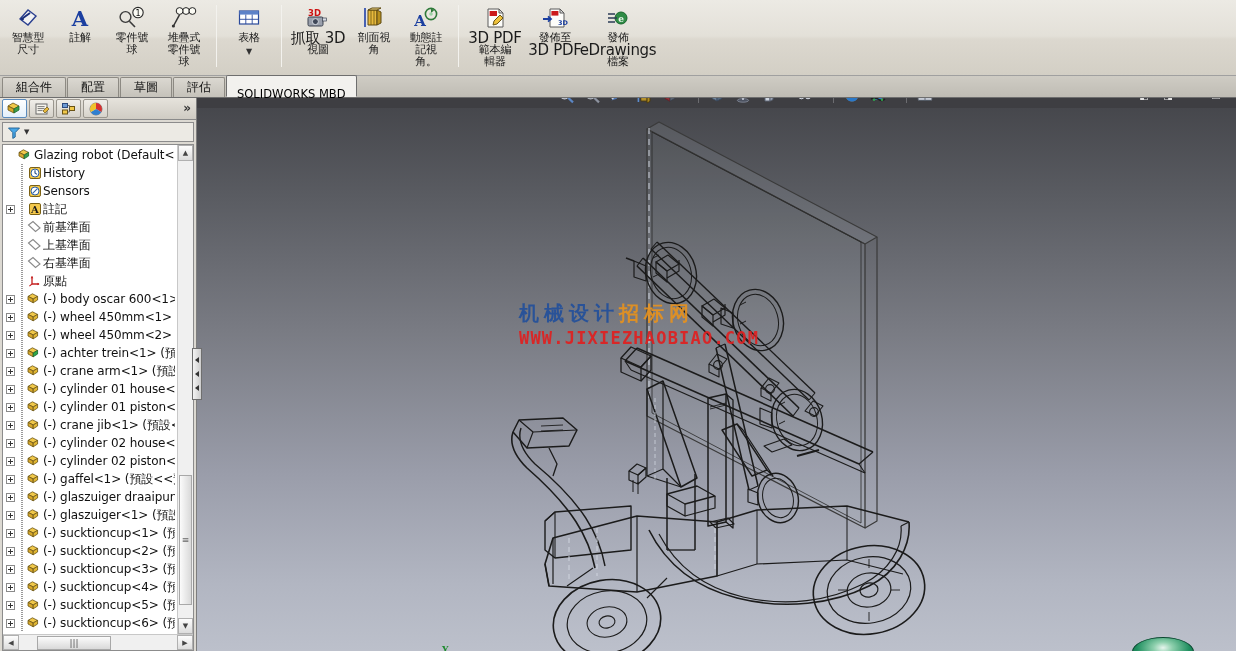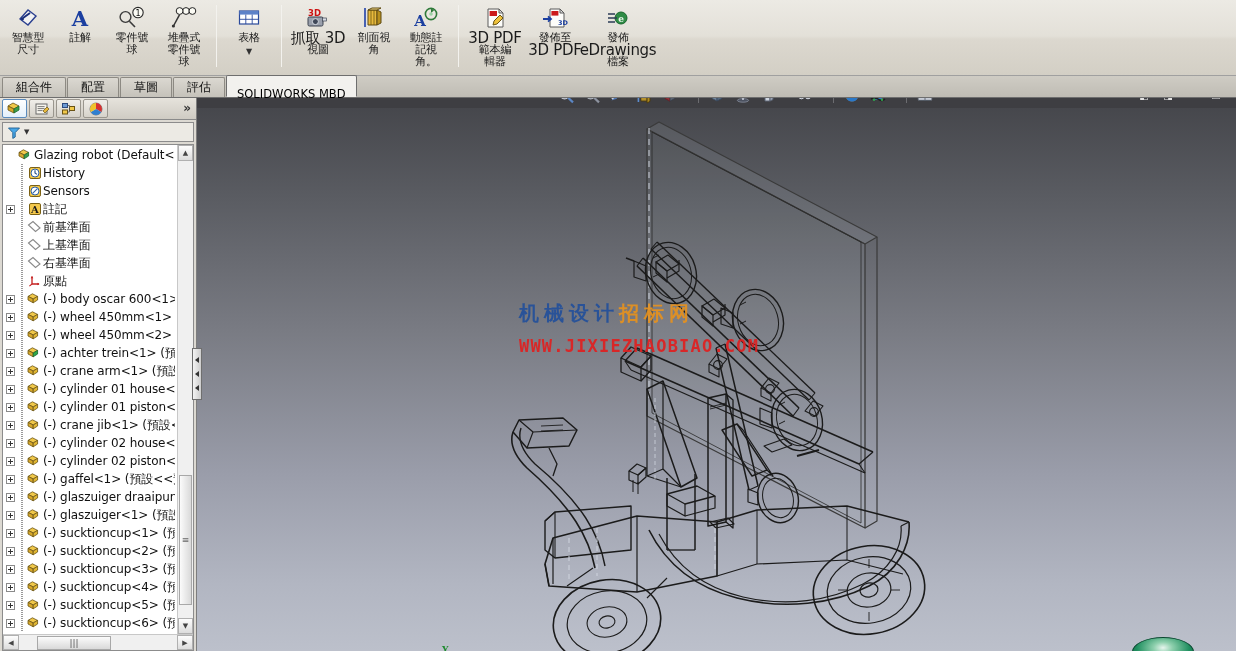--- a/index.html
+++ b/index.html
@@ -204,21 +204,21 @@
     pointer-events: none; user-select: none;
   }
   .wm-cn {
     font-size: 20px; font-weight: bold; letter-spacing: 5px; line-height: 30px;
     font-family: "DejaVu Sans", sans-serif; white-space: nowrap;
   }
   .wm-cn .b { color: #1f4e9c; opacity: .88; }
   .wm-cn .o { color: #e8921c; opacity: .9; }
   .wm-url {
     font-size: 17px; font-weight: bold; color: #e02020; letter-spacing: 1.2px;
-    line-height: 19px; margin-top: 9px; white-space: nowrap;
+    line-height: 19px; margin-top: 1px; white-space: nowrap;
     font-family: "DejaVu Sans Mono", monospace; opacity: .92;
   }
 
   
   .triad { position: absolute; left: 232px; top: 545px; width: 56px; height: 62px; z-index: 9; }
   .triad .ax { position: absolute; font-size: 9px; font-weight: bold; font-family: "DejaVu Serif", serif; }
 
   
   .greenblob {
     position: absolute; right: 42px; bottom: -16px; width: 62px; height: 30px;

